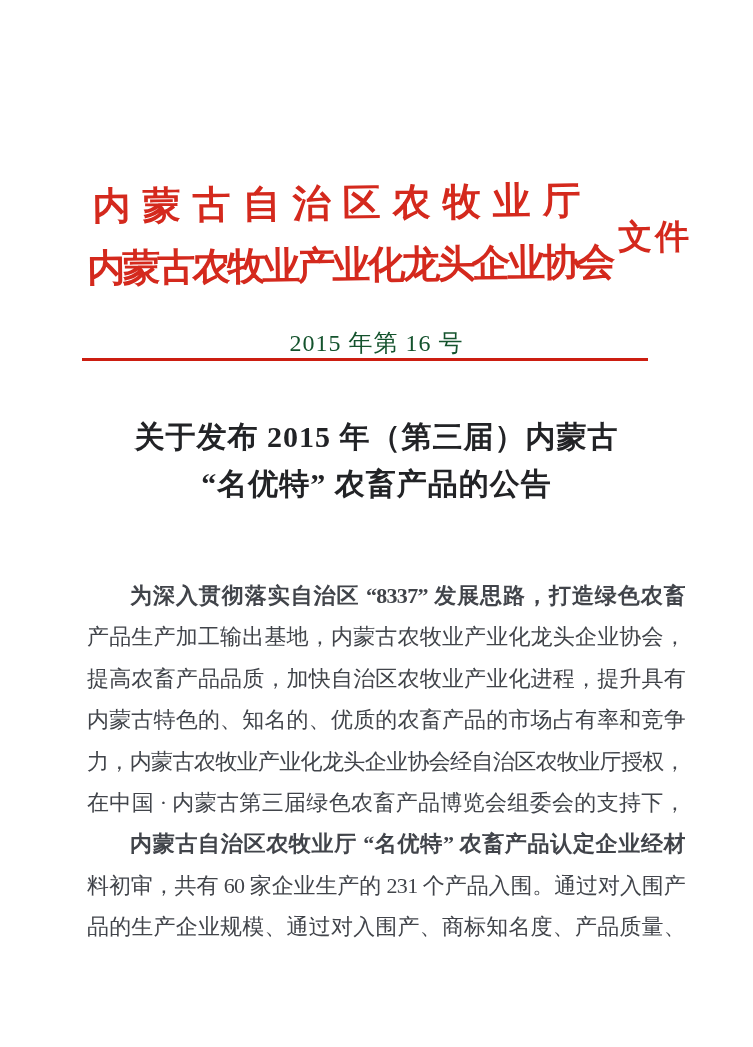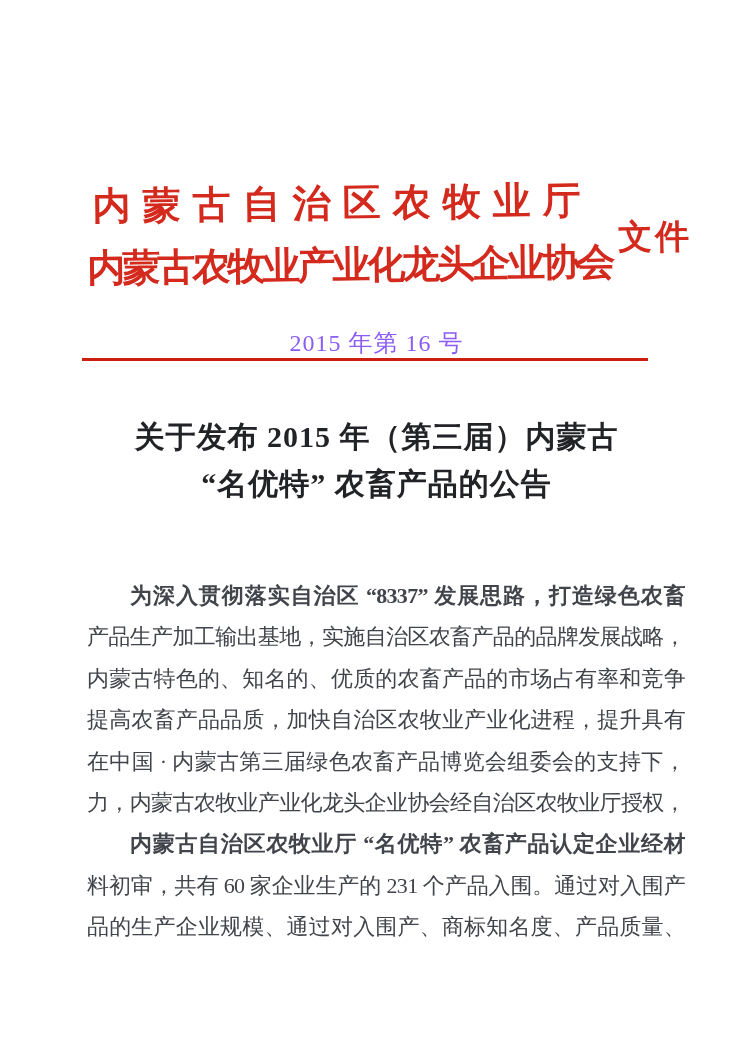--- a/index.html
+++ b/index.html
@@ -56,21 +56,21 @@
   
   .docnum {
     position: absolute;
     top: 330px;
     left: 0;
     width: 100%;
     text-align: center;
     font-size: 24px;
     line-height: 27px;
     letter-spacing: 1px;
-    color: #8b5cf6;
+    color: #14532d;
   }
   .redline {
     position: absolute;
     top: 358px;
     left: 82px;
     width: 566px;
     height: 3px;
     background: #cc1e11;
   }
   
@@ -133,23 +133,23 @@
 
   <div class="redline"></div>
 
   <h1 class="doc-title" style="margin:0;">
     <div class="title-l1">关于发布 2015 年（第三届）内蒙古</div>
     <div class="title-l2">“名优特” 农畜产品的公告</div>
   </h1>
 
   <main class="doc-body">
     <div class="bl indent">为深入贯彻落实自治区 “8337” 发展思路，打造绿色农畜</div>
-    <div class="bl">产品生产加工输出基地，实施自治区农畜产品的品牌发展战略，</div>
+    <div class="bl">产品生产加工输出基地，内蒙古农牧业产业化龙头企业协会，</div>
+    <div class="bl">提高农畜产品品质，加快自治区农牧业产业化进程，提升具有</div>
     <div class="bl">内蒙古特色的、知名的、优质的农畜产品的市场占有率和竞争</div>
-    <div class="bl">提高农畜产品品质，加快自治区农牧业产业化进程，提升具有</div>
+    <div class="bl">力，内蒙古农牧业产业化龙头企业协会经自治区农牧业厅授权，</div>
     <div class="bl">在中国 · 内蒙古第三届绿色农畜产品博览会组委会的支持下，</div>
-    <div class="bl">力，内蒙古农牧业产业化龙头企业协会经自治区农牧业厅授权，</div>
     <div class="bl indent">内蒙古自治区农牧业厅 “名优特” 农畜产品认定企业经材</div>
     <div class="bl">料初审，共有 60 家企业生产的 231 个产品入围。通过对入围产</div>
     <div class="bl">品的生产企业规模、通过对入围产、商标知名度、产品质量、</div>
   </main>
 
 </div>
 
 </body></html>

